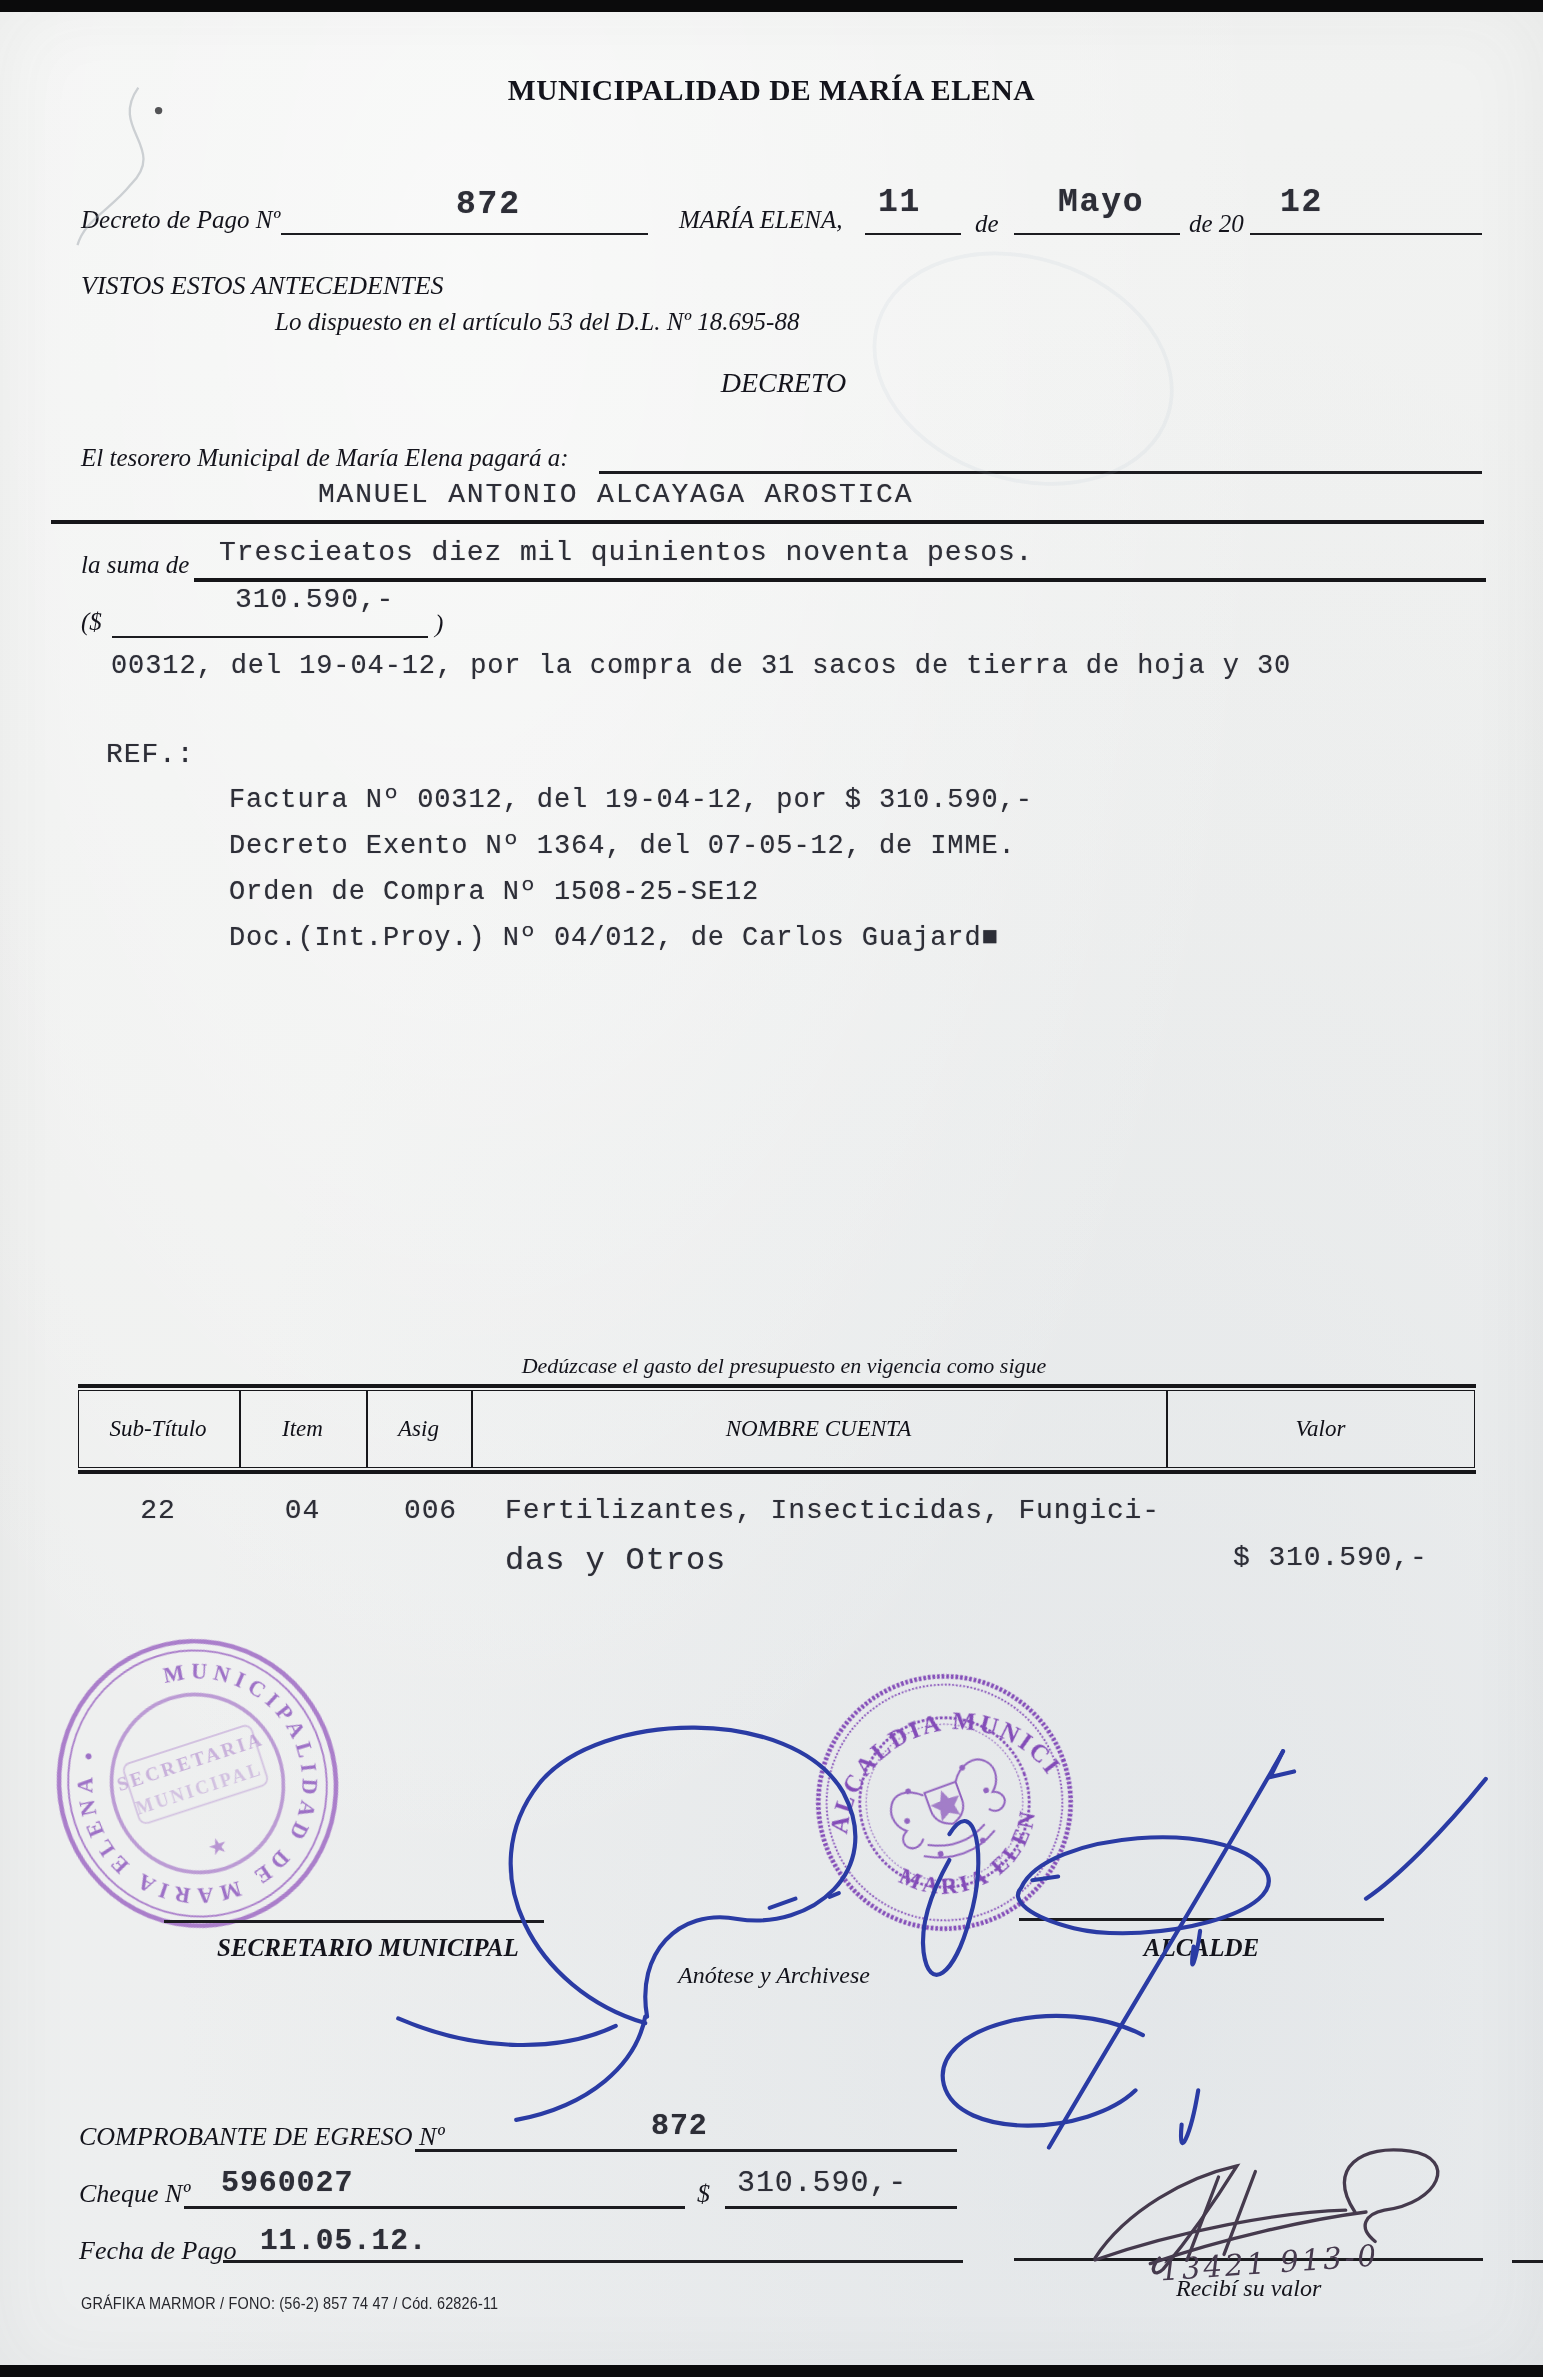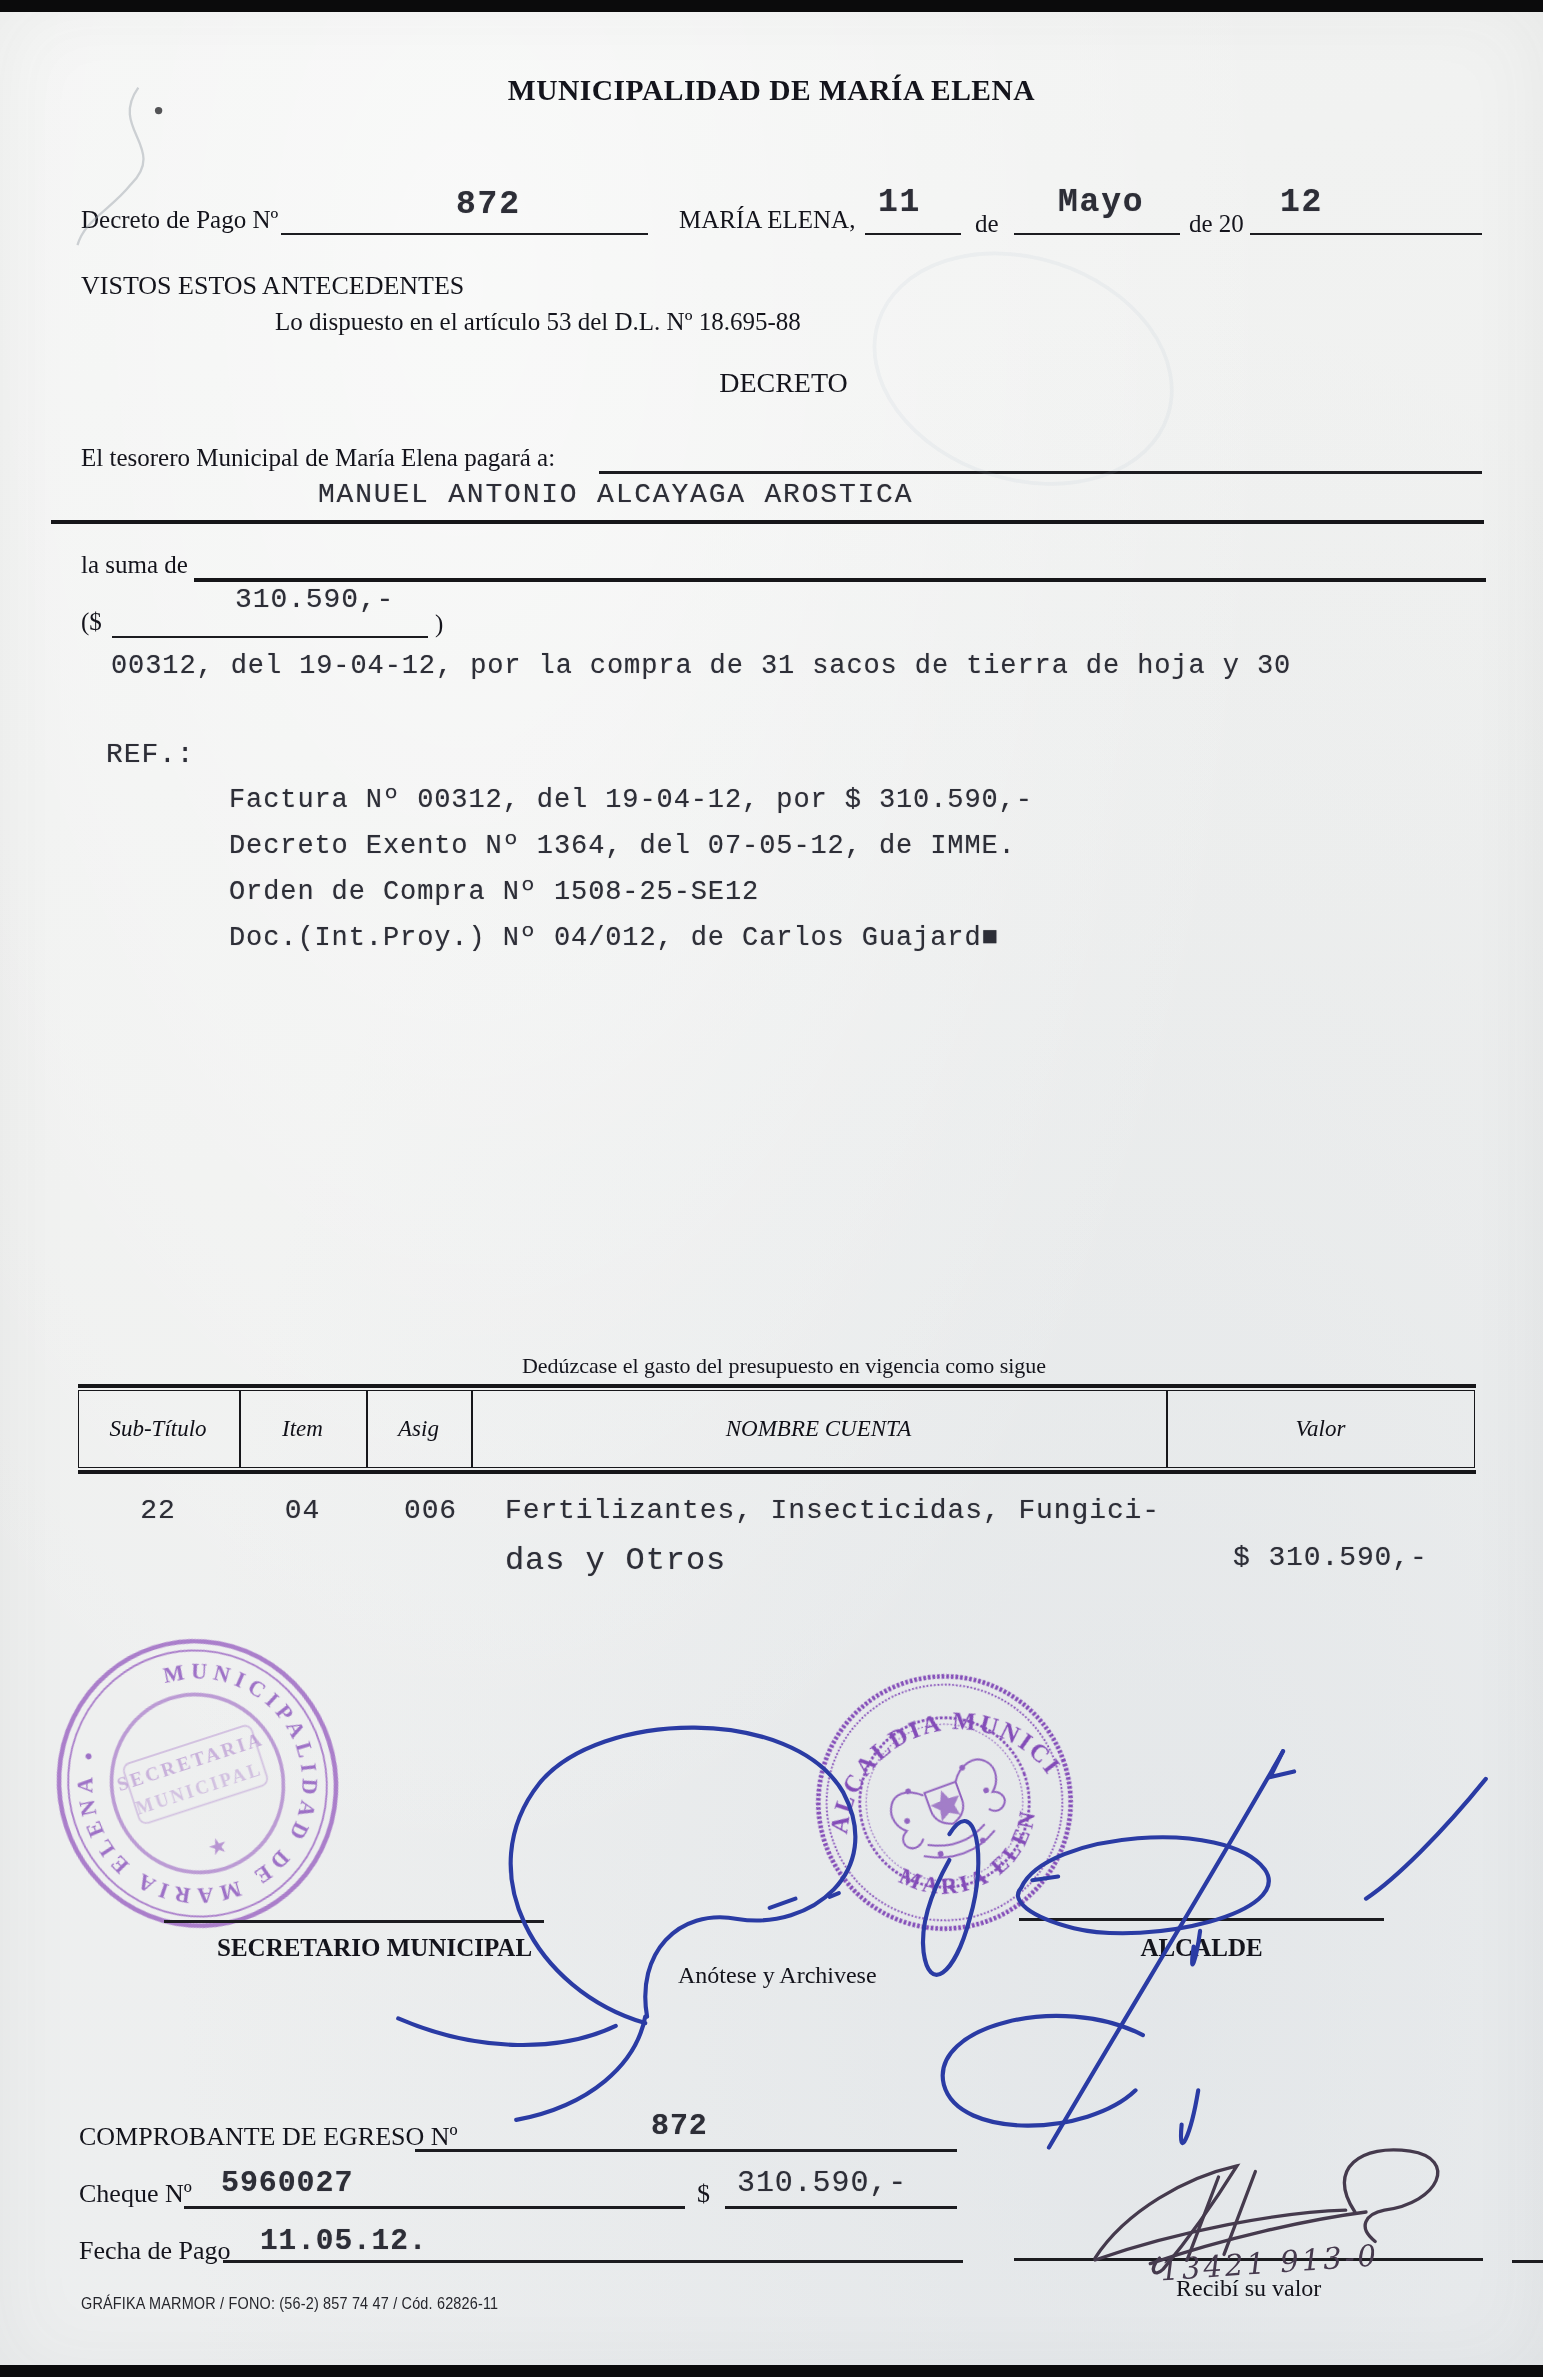--- a/index.html
+++ b/index.html
@@ -8,21 +8,21 @@
     background:
       radial-gradient(ellipse at 30% 12%, rgba(255,255,255,.55), rgba(255,255,255,0) 55%),
       radial-gradient(ellipse at 75% 85%, rgba(210,216,222,.35), rgba(210,216,222,0) 60%),
       linear-gradient(168deg,#f2f3f2 0%,#eff0ef 45%,#ecEEef 100%);
     background-color:#eff0ef;
     font-family:"Liberation Serif", serif;color:#17171f;
     box-shadow:inset 0 0 83px rgba(60,60,70,.06);
   }
   .abs{position:absolute;white-space:nowrap;}
   .ser{font-family:"Liberation Serif", serif;color:#14141c;}
-  .it{}
+  .it{font-style:italic;}
   .bold{font-weight:bold;}
   .mono{
     font-family:"Liberation Mono","DejaVu Sans Mono",monospace;
     color:#2d2e37;letter-spacing:0.9px;
     text-shadow:0 0 0.9px rgba(43,44,56,.45);
   }
   .mono-lg{font-size:33px;font-weight:bold;letter-spacing:1.8px;}
   .rule{position:absolute;background:#1c1c20;height:1.8px;}
   .rule-thick{height:3.7px;background:#161619;}
   .strip{position:absolute;left:0;width:1543px;background:#0b0b0c;}
@@ -59,20 +59,21 @@
 
   <div class="abs ser it" style="left:81px;top:271px;font-size:26px;">VISTOS ESTOS ANTECEDENTES</div>
   <div class="abs ser it" style="left:275px;top:308px;font-size:25px;">Lo dispuesto en el artículo 53 del D.L. Nº 18.695-88</div>
   <div class="abs ser it" style="left:590px;top:367px;width:387px;text-align:center;font-size:28px;">DECRETO</div>
 
   <div class="abs ser it" style="left:81px;top:444px;font-size:25px;text-align:right;">El tesorero Municipal de María Elena pagará a:</div>
   <div class="rule" style="left:599px;top:471px;width:883px;height:2.8px;"></div>
   <div class="abs mono" style="left:318px;top:479px;font-size:28px;letter-spacing:1.8px;">MANUEL ANTONIO ALCAYAGA AROSTICA</div>
   <div class="rule rule-thick" style="left:51px;top:520px;width:1433px;"></div>
 
+  <div class="abs mono" style="left:219px;top:537px;font-size:28px;">Trescieatos diez mil quinientos noventa pesos.</div>
   <div class="abs ser it" style="left:81px;top:551px;font-size:25px;">la suma de</div>
   <div class="rule rule-thick" style="left:194px;top:578px;width:1292px;"></div>
   <div class="abs mono" style="left:235px;top:584px;font-size:28px;">310.590,-</div>
   <div class="abs ser it" style="left:81px;top:608px;font-size:25px;">($</div>
   <div class="rule" style="left:112px;top:636px;width:316px;"></div>
   <div class="abs ser it" style="left:435px;top:610px;font-size:25px;">)</div>
   <div class="abs mono" style="left:111px;top:651px;font-size:27px;">00312, del 19-04-12, por la compra de 31 sacos de tierra de hoja y 30</div>
 
   <div class="abs mono" style="left:106px;top:739px;font-size:28px;">REF.:</div>
   <div class="abs mono" style="left:229px;top:785px;font-size:27px;">Factura Nº 00312, del 19-04-12, por $ 310.590,-</div>

